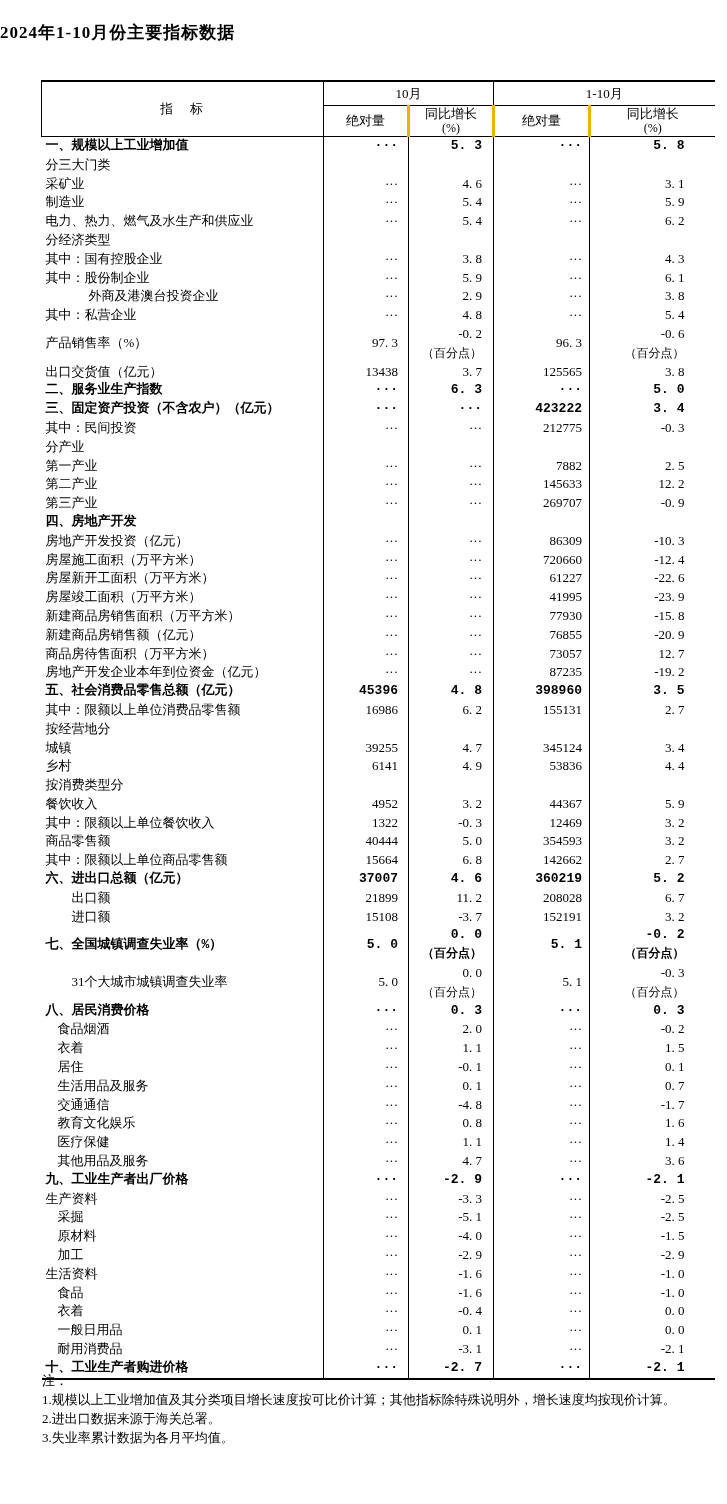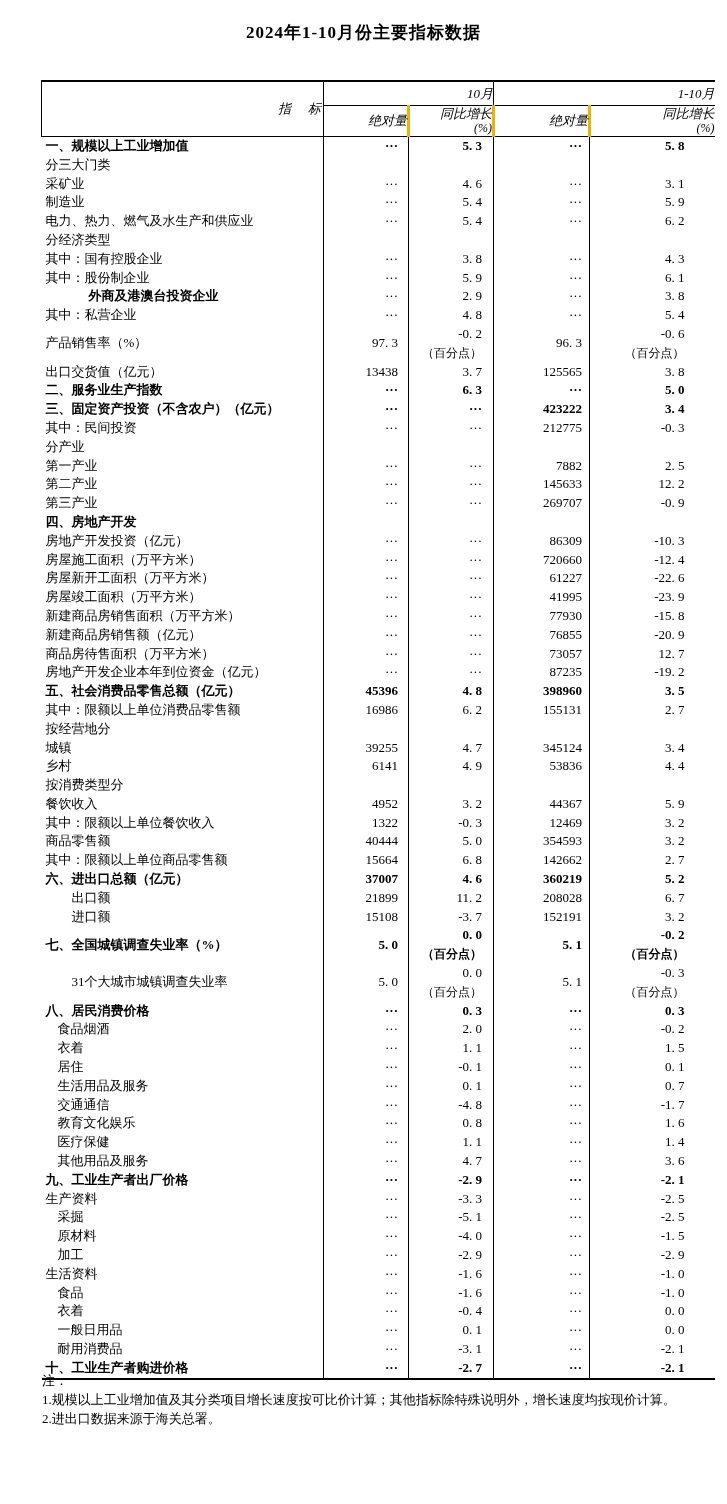--- a/index.html
+++ b/index.html
@@ -3,48 +3,48 @@
 <meta charset="utf-8">
 <style>
   html,body{margin:0;padding:0;}
   body{
     width:727px;height:1504px;background:#ffffff;color:#000;
     font-family:"Liberation Serif","DejaVu Serif",serif;
     position:relative;overflow:hidden;
   }
   .title{
     position:absolute;top:21px;left:0;width:727px;
-    text-align:center;font-size:17px;font-weight:bold;letter-spacing:1px;
+    text-align:left;font-size:17px;font-weight:bold;letter-spacing:1px;
   }
   table.stat{
     position:absolute;top:80px;left:41px;width:673px;
     border-collapse:collapse;table-layout:fixed;
     border-top:2px solid #000;border-bottom:2px solid #000;
   }
   col.c1{width:282px}col.c2{width:85px}col.c3{width:85px}col.c4{width:96px}col.c5{width:125px}
-  th{font-weight:normal;font-size:13px;padding:0;text-align:right;vertical-align:middle;font-style:italic;}
+  th{font-weight:normal;font-size:13px;padding:0;text-align:center;vertical-align:middle;}
   th.ind{border-left:1px solid #000;border-right:1px solid #000;border-bottom:1px solid #000;letter-spacing:2px;}
   th.grp1{border-right:1px solid #000;border-bottom:1px solid #000;height:23px;}
   th.grp2{border-bottom:1px solid #000;height:23px;}
   th.sub{border-bottom:1px solid #000;height:30px;line-height:14px;}
   th.sub.br{border-right:3px solid #eab308;}
   th .pct{font-size:12px;}
   td{
     font-size:13px;height:18.8px;line-height:18.8px;padding:0;
     vertical-align:middle;white-space:nowrap;overflow:hidden;
   }
   td.c1{text-align:left;padding-left:4px;border-right:1px solid #000;}
   td.c2{text-align:right;padding-right:10px;border-right:1px solid #000;}
   td.c3{text-align:right;padding-right:11px;border-right:1px solid #000;}
   td.c4{text-align:right;padding-right:7px;border-right:1px solid #000;}
   td.c5{text-align:right;padding-right:30px;}
   td.ind1{padding-left:16px;}
   td.ind2{padding-left:30px;}
-  td.ind3{padding-left:47px;font-weight:bold;}
-  tr.bold td{font-weight:bold;}
+  td.ind3{padding-left:47px;}
+  tr.bold td{font-weight:bold;font-family:Liberation Mono, monospace;}
   td .ln{line-height:18.8px;height:18.8px;}
   td .unit{font-size:12px;}
   .notes{
     position:absolute;top:1371px;left:42px;width:676px;
     font-size:13px;line-height:19px;
   }
 </style>
 </head>
 <body>
 
@@ -538,14 +538,15 @@
         <td class="c5">-2. 1</td>
       </tr>
     </tbody>
 </table>
 
 <div class="notes">
   <div>注：</div>
   <div id="notes-list">
       <div>1.规模以上工业增加值及其分类项目增长速度按可比价计算；其他指标除特殊说明外，增长速度均按现价计算。</div>
       <div>2.进出口数据来源于海关总署。</div>
+      <div>3.失业率累计数据为各月平均值。</div>
     </div>
 </div>
 
 </body></html>

